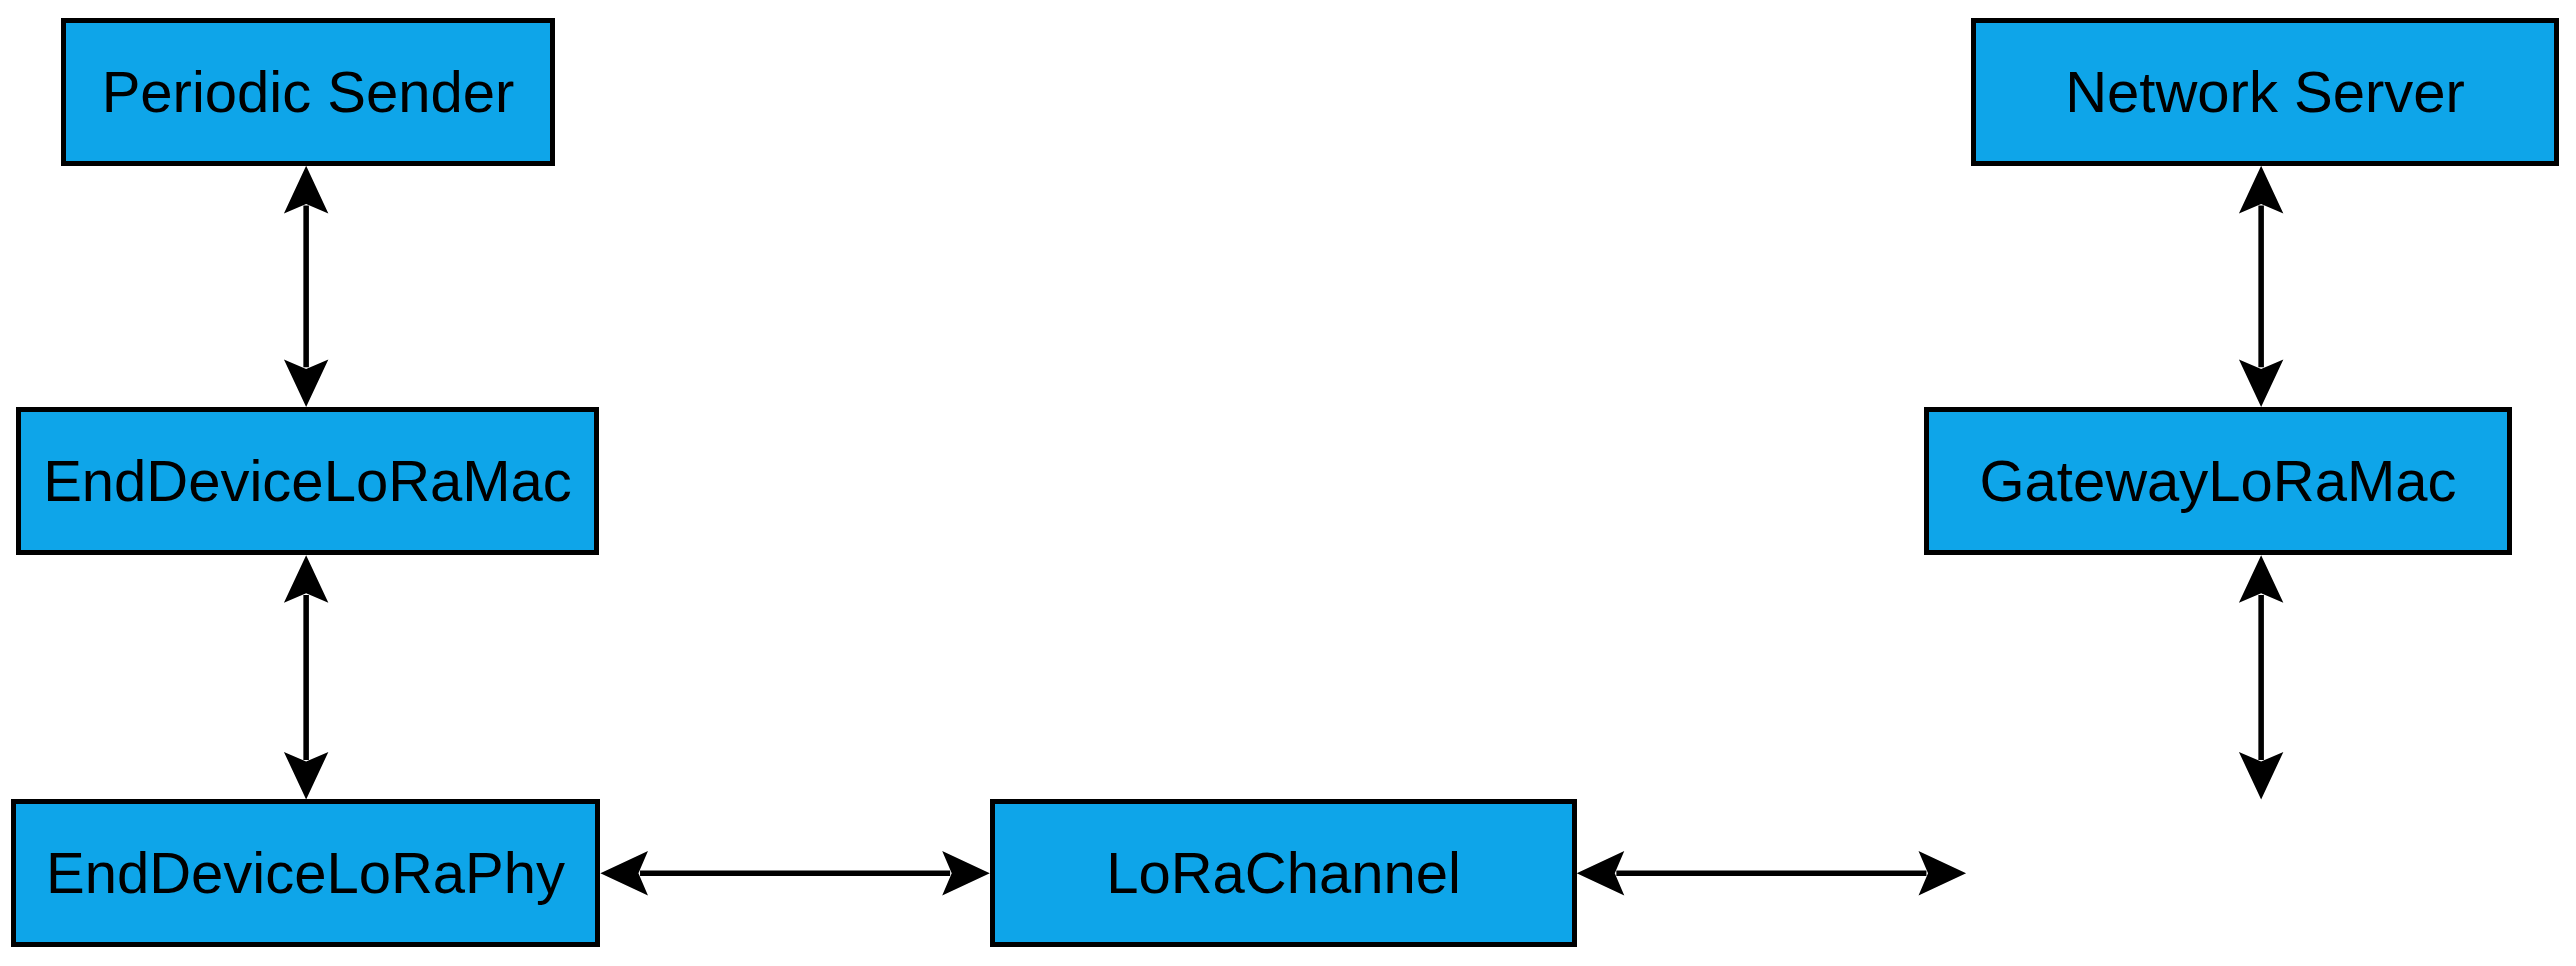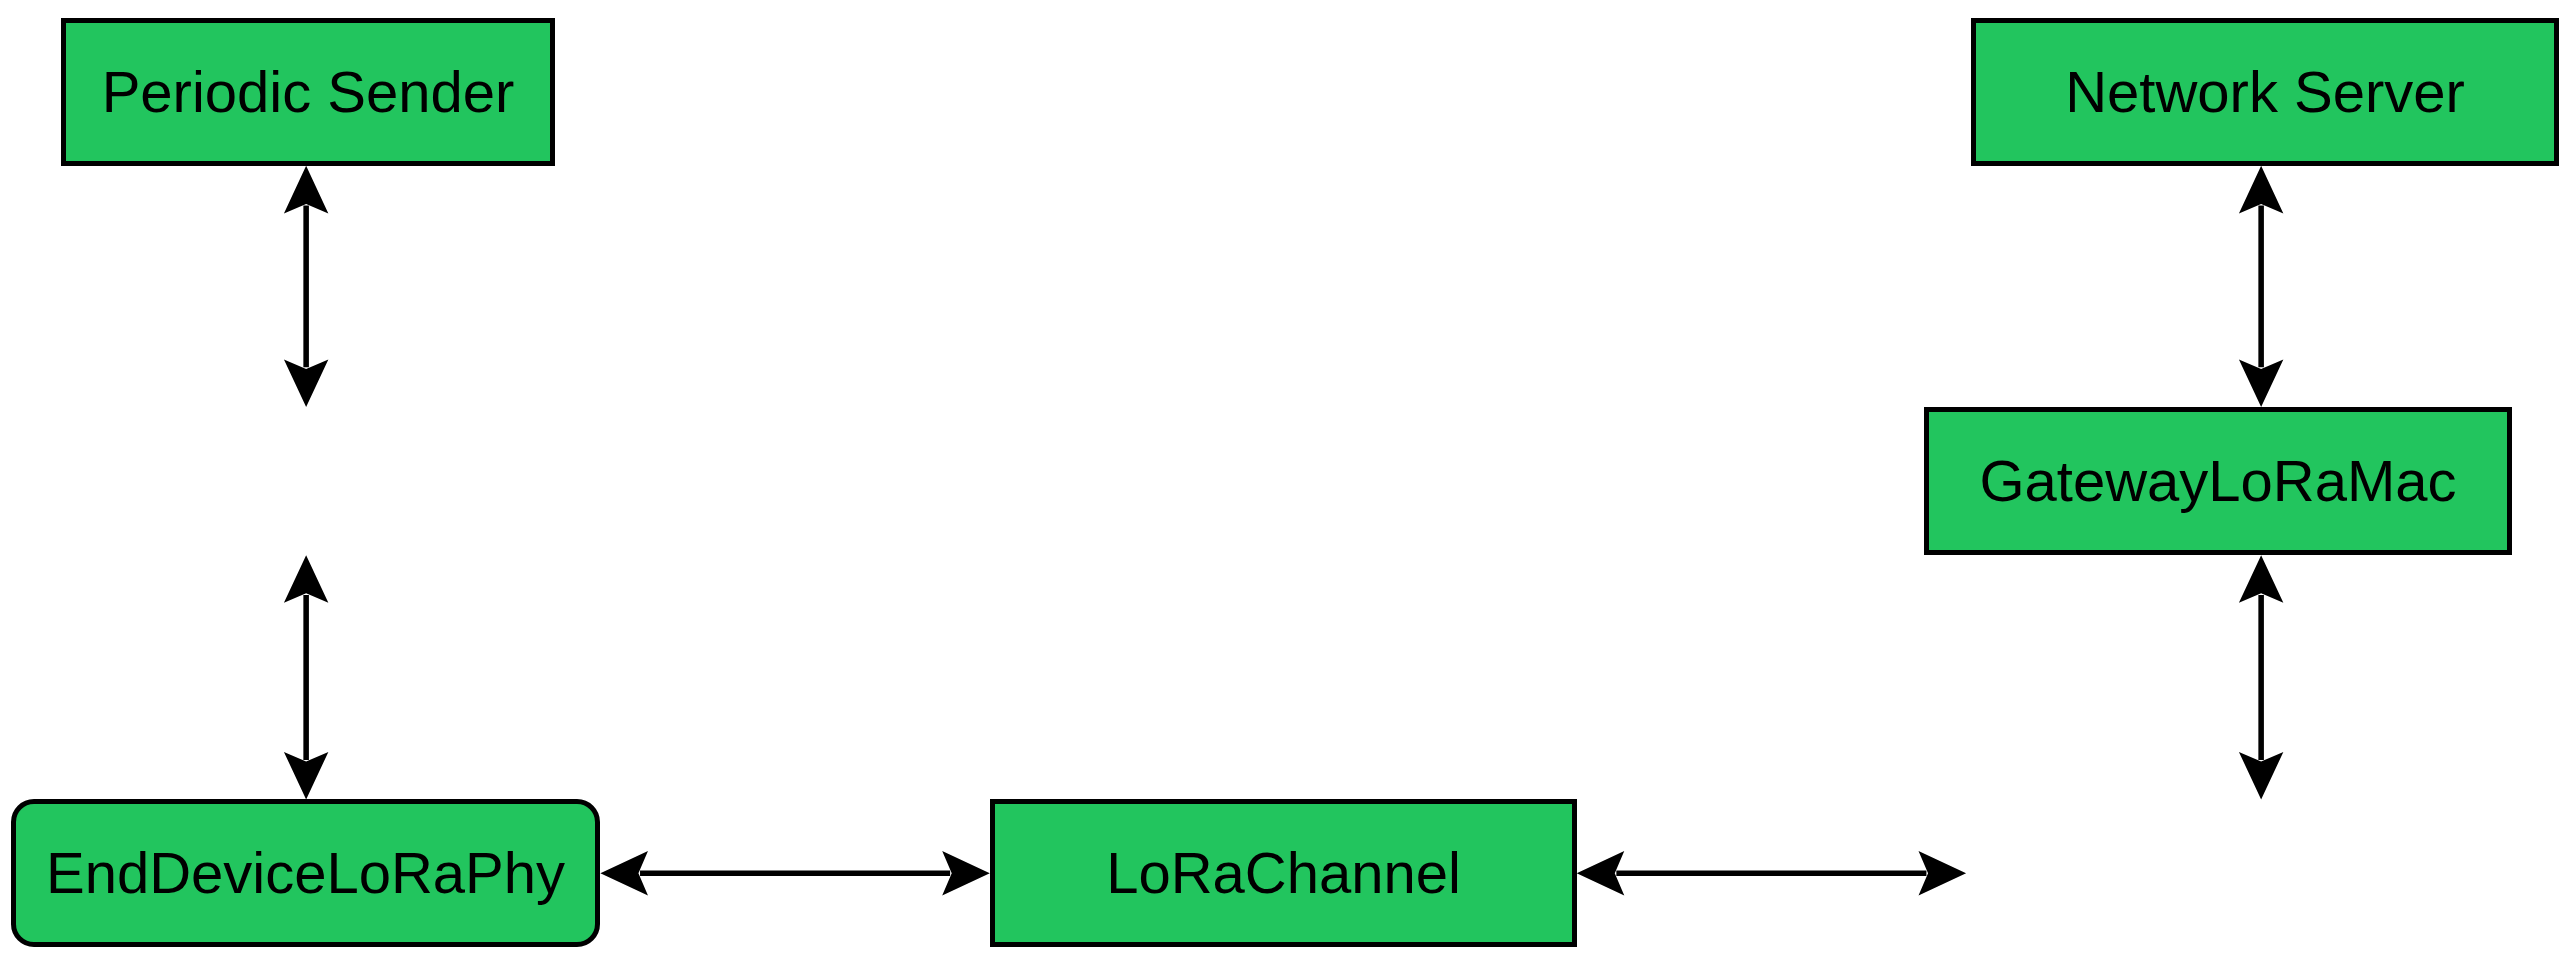--- a/index.html
+++ b/index.html
@@ -22,36 +22,36 @@
     left: 0;
     top: 0;
     width: 2576px;
     height: 967px;
     pointer-events: none;
   }
   .node {
     position: absolute;
     box-sizing: border-box;
     border: 5.6px solid #000000;
-    background: #22c55e;
+    background: #0ea5e9;
     display: flex;
     align-items: center;
     justify-content: center;
     font-size: 58px;
     line-height: 1;
     color: #000000;
     white-space: nowrap;
   }
   .edge-line { stroke: #000000; stroke-width: 7; }
   .edge-head { fill: #000000; stroke: none; }
 
   
   #node-periodic-sender    { left: 61px;   top: 18px;   width: 494px; height: 148px; }
   #node-end-device-lora-mac{ left: 16px;   top: 407px;  width: 583px; height: 148px; }
-  #node-end-device-lora-phy{ left: 11px;   top: 799px; width: 589px; height: 148px; border-radius: 23px; }
+  #node-end-device-lora-phy{ left: 11px;   top: 799px; width: 589px; height: 148px; }
   #node-lora-channel       { left: 990px; top: 799px; width: 587px; height: 148px; text-align: right; }
   #node-network-server     { left: 1971px; top: 18px;   width: 588px; height: 148px; align-items: center; }
   #node-gateway-lora-mac   { left: 1924px; top: 407px;  width: 588px; height: 148px; }
   #node-gateway-lora-phy   { left: 1966px; top: 799px; width: 594px; height: 148px; }
 </style>
 </head>
 <body>
 
 <div class="canvas">
 
@@ -91,20 +91,23 @@
       <line class="edge-line" x1="2851" y1="259" x2="2851" y2="463"></line>
       <path class="edge-head" d="M2851,209 L2879,269 L2851,257 L2823,269 Z"></path>
       <path class="edge-head" d="M2851,513 L2879,453 L2851,465 L2823,453 Z"></path>
     </g>
   </svg>
 
   <div class="node" id="node-periodic-sender">
     <span>Periodic Sender</span>
   </div>
 
+  <div class="node" id="node-end-device-lora-mac">
+    <span>EndDeviceLoRaMac</span>
+  </div>
 
   <div class="node" id="node-end-device-lora-phy">
     <span>EndDeviceLoRaPhy</span>
   </div>
 
   <div class="node" id="node-lora-channel">
     <span>LoRaChannel</span>
   </div>
 
   <div class="node" id="node-network-server">

